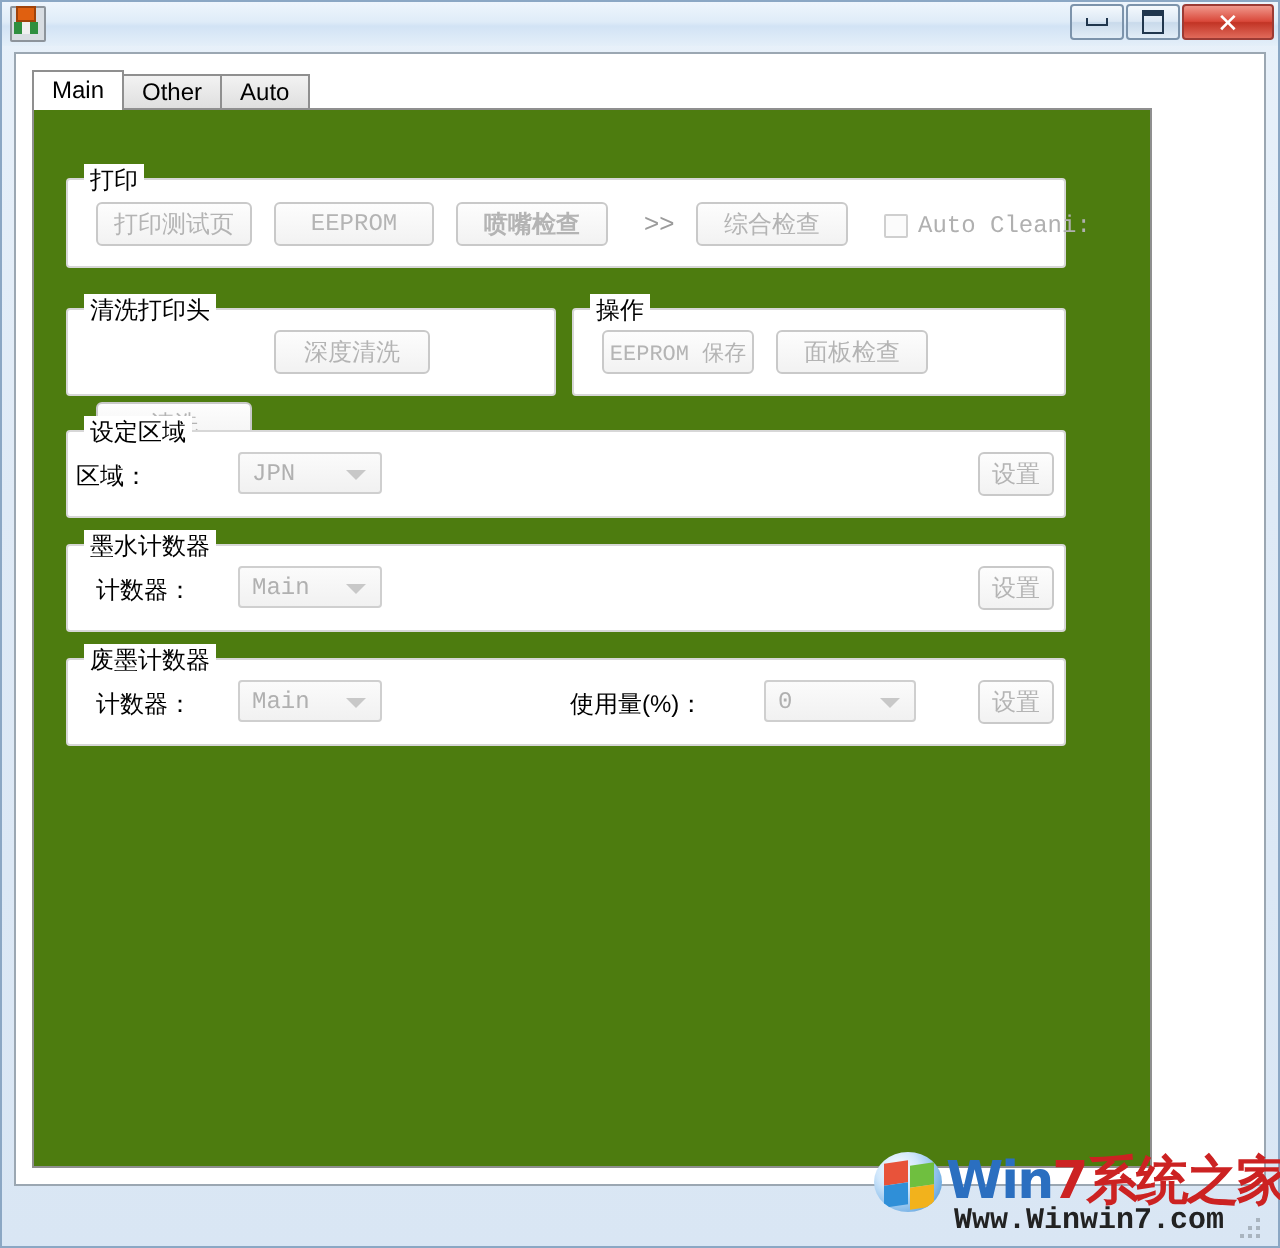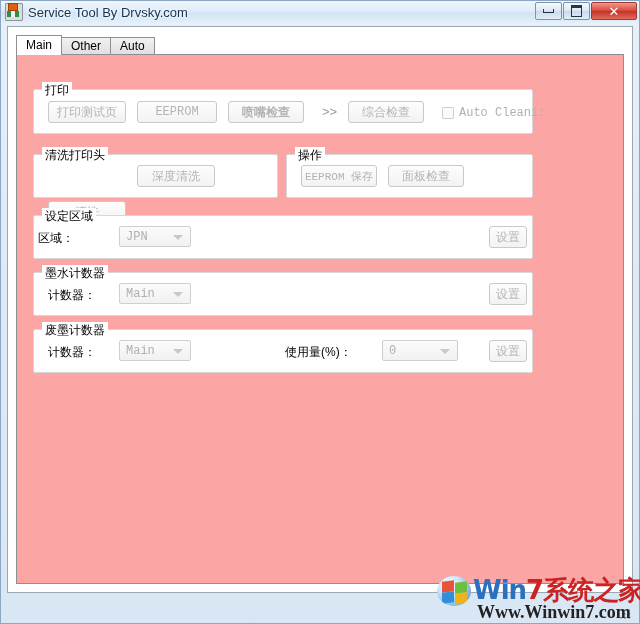--- a/index.html
+++ b/index.html
@@ -67,22 +67,22 @@
     border:1px solid #8f8f8f;border-bottom:none;
     background:linear-gradient(to bottom,#f2f2f2,#dedede);
     color:#000000;font-size:12px;line-height:17px;
     margin-right:-1px;
   }
   .tab.active{
     background:#ffffff;height:20px;line-height:19px;
     position:relative;z-index:3;
   }
   .tabpage{
-    position:absolute;left:8px;top:27px;width:608px;height:530px;
-    border:1px solid #8f8f8f;background:#fca5a5;box-sizing:border-box;
+    position:absolute;left:8px;top:27px;width:560px;height:530px;
+    border:1px solid #8f8f8f;background:#4d7c0f;box-sizing:border-box;
   }
   .tabpage::before{
     content:"";position:absolute;left:1px;top:-1px;width:44px;height:1px;background:#ffffff;
   }
 
   
   .group{
     position:absolute;box-sizing:border-box;
     border:1px solid #d7d7d7;border-radius:2px;background:#ffffff;
   }
@@ -138,37 +138,36 @@
   .wm-flag i.b{left:18px;top:6px;background:#6fbf3f;}
   .wm-flag i.c{left:5px;top:16px;background:#2f8fd8;}
   .wm-flag i.d{left:18px;top:17px;background:#f2b21c;}
   .wm-title{
     position:absolute;left:36px;top:0px;font-size:26px;font-weight:bold;
     font-family:"DejaVu Sans",sans-serif;letter-spacing:-1px;white-space:nowrap;
   }
   .wm-title .blue{color:#2b6fc0;}
   .wm-title .red{color:#cc2222;}
   .wm-url{
-    position:absolute;left:40px;top:29px;font-size:18px;font-weight:bold;
-    font-family:Liberation Serif, serif;color:#222;white-space:nowrap;
+    position:absolute;left:40px;top:29px;font-size:15px;font-weight:bold;
+    font-family:Liberation Mono, monospace;color:#222;white-space:nowrap;
   }
   .statusstrip{
     position:absolute;left:6px;bottom:2px;width:626px;height:22px;
   }
   .grip{position:absolute;right:3px;bottom:2px;width:12px;height:12px;}
   .grip span{position:absolute;width:2px;height:2px;background:#a9b4bf;}
 </style>
 </head>
 <body>
 
 <div class="window">
 
   <div class="titlebar">
     <div class="app-icon"></div>
-    <div class="title-text">Service Tool By Drvsky.com</div>
     <div class="winbtns">
       <div class="wbtn">
         <div class="glyph">
             <span class="min-mark"></span>
           </div>
       </div>
       <div class="wbtn">
         <div class="glyph">
             <span class="max-mark"></span>
           </div>

